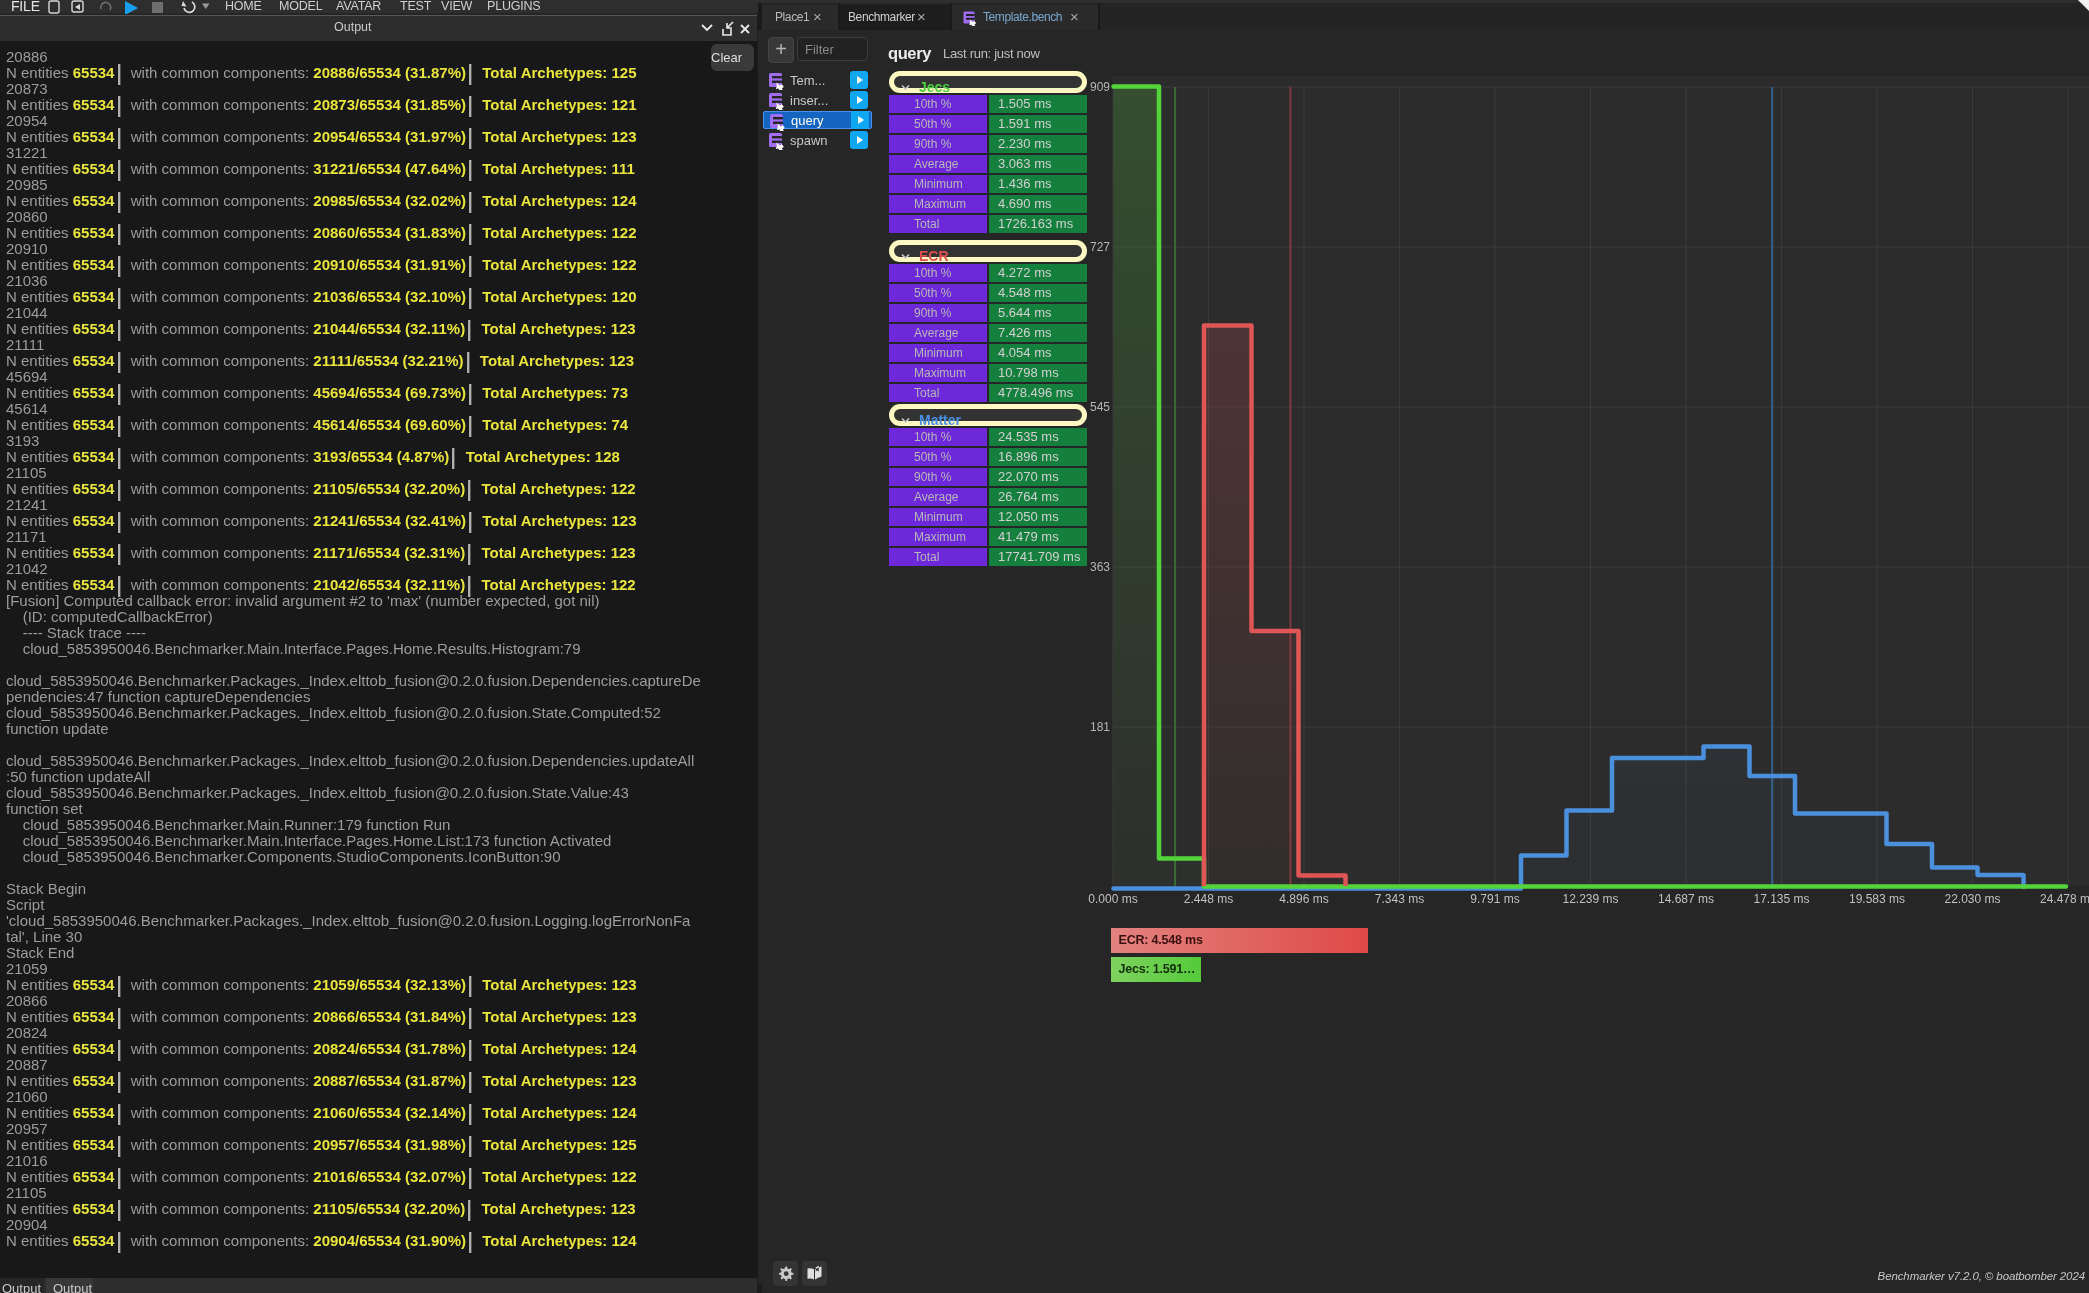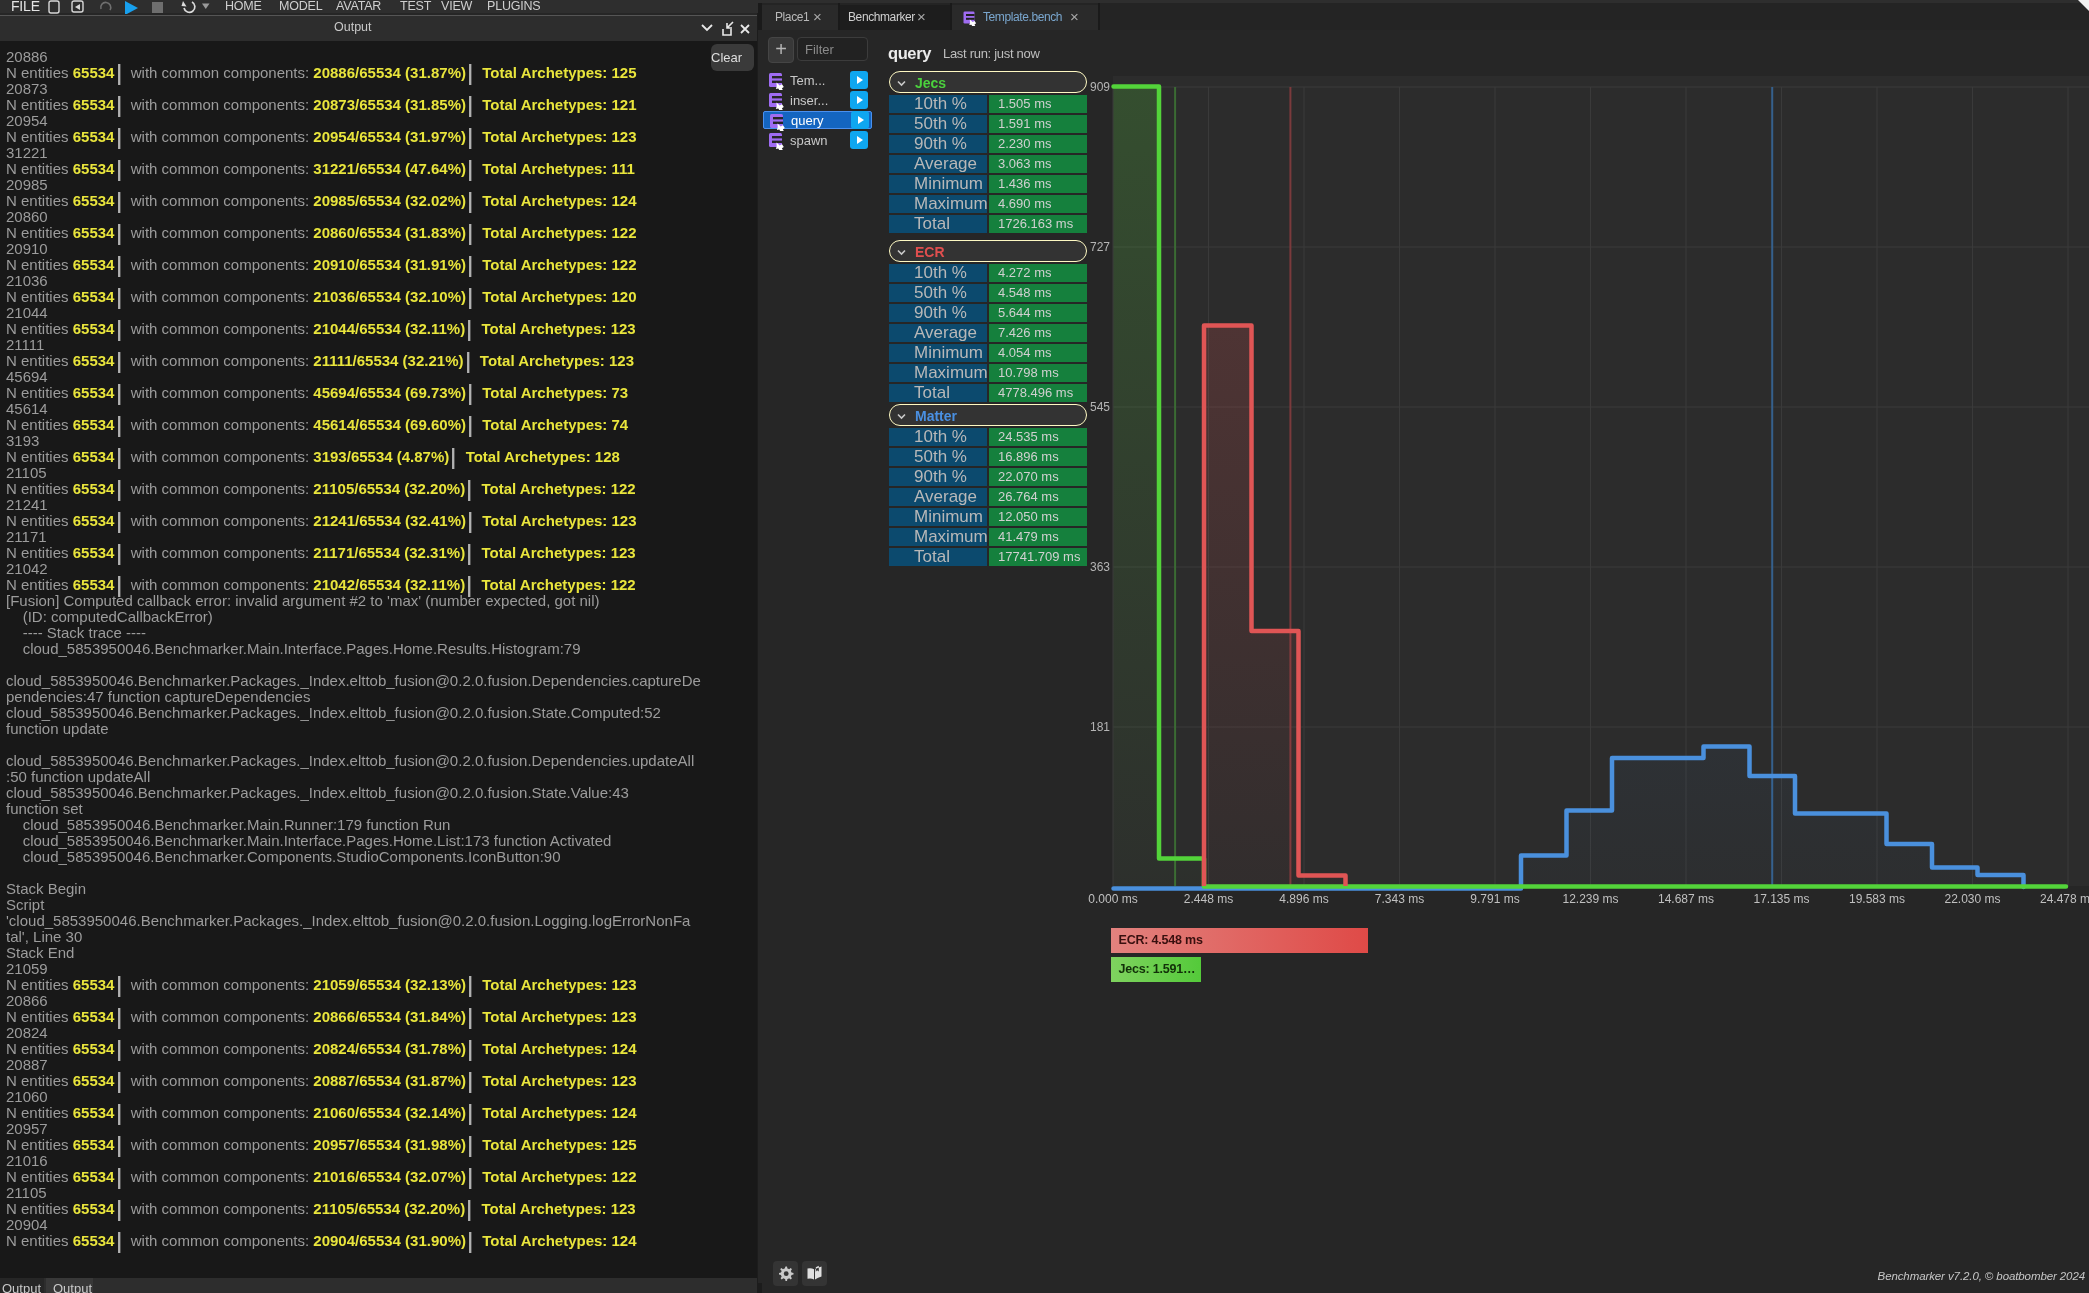--- a/index.html
+++ b/index.html
@@ -23,24 +23,24 @@
 .tab .x{color:#a8a8a8;font-size:15px}
 
 #plusbtn{position:absolute;left:10px;top:34px;width:24px;height:24px;background:#383838;border:1px solid #454545;border-radius:4px;color:#b5b5b5;font-size:20px;font-weight:300;text-align:center;line-height:22px}
 #filter{position:absolute;left:39px;top:34px;width:71px;height:24px;background:#222;border:1px solid #3c3c3c;border-radius:4px;color:#8a8a8a;font-size:13px;line-height:24px;padding-left:7px;box-sizing:border-box}
 .brow{position:absolute;left:5px;width:109px;height:18px;font-size:13px;color:#c8c8c8}
 .brow.sel{background:#1465c0;border:1px solid #4a90ef;box-sizing:border-box;color:#fff;border-radius:2px}
 .playbtn{position:absolute;left:87px;top:0;width:18px;height:18px;background:#0fa7f0;border-radius:3px}
 .playbtn:after{content:"";position:absolute;left:7px;top:5px;width:0;height:0;border-left:6px solid #fff;border-top:4px solid transparent;border-bottom:4px solid transparent}
 
 .sec{position:absolute;left:131px;width:198px}
-.sechdr{position:relative;height:22px;background:#333;border:1px solid #fef9c3;border-radius:11px;box-sizing:border-box}
+.sechdr{position:relative;height:22px;background:#333;border:5px solid #fef9c3;border-radius:11px;box-sizing:border-box}
 .sechdr b{position:absolute;left:25px;top:3px;font-size:14px}
 .srow{position:relative;height:18px;margin-top:2px}
-.srow .c1{position:absolute;left:0;top:0;width:98px;height:18px;background:#0c4a6e;color:#b8b8b8;font-size:17px;line-height:18px;padding-left:25px;box-sizing:border-box}
+.srow .c1{position:absolute;left:0;top:0;width:98px;height:18px;background:#6d28d9;color:#b8b8b8;font-size:12px;line-height:18px;padding-left:25px;box-sizing:border-box}
 .srow .c2{position:absolute;left:100px;top:0;width:98px;height:18px;background:#15803d;color:#d0d0d0;font-size:13px;line-height:18px;padding-left:9px;box-sizing:border-box}
 .chev{position:absolute;left:7px;top:7px;width:9px;height:9px}
 
 .leg{position:absolute;left:352.5px;height:25px;font-size:12.5px;font-weight:bold;line-height:25px;white-space:nowrap;overflow:hidden}
 .leg span{padding-left:8px;letter-spacing:-0.2px}
 #foot{position:absolute;right:4px;top:1267px;font-size:11.5px;font-style:italic;color:#c6c6c6;letter-spacing:-0.1px}
 .ibtn{position:absolute;top:1258px;width:25px;height:25px;background:#343434;border-radius:4px}
 </style></head>
 <body>
 <div id="toolbar">

